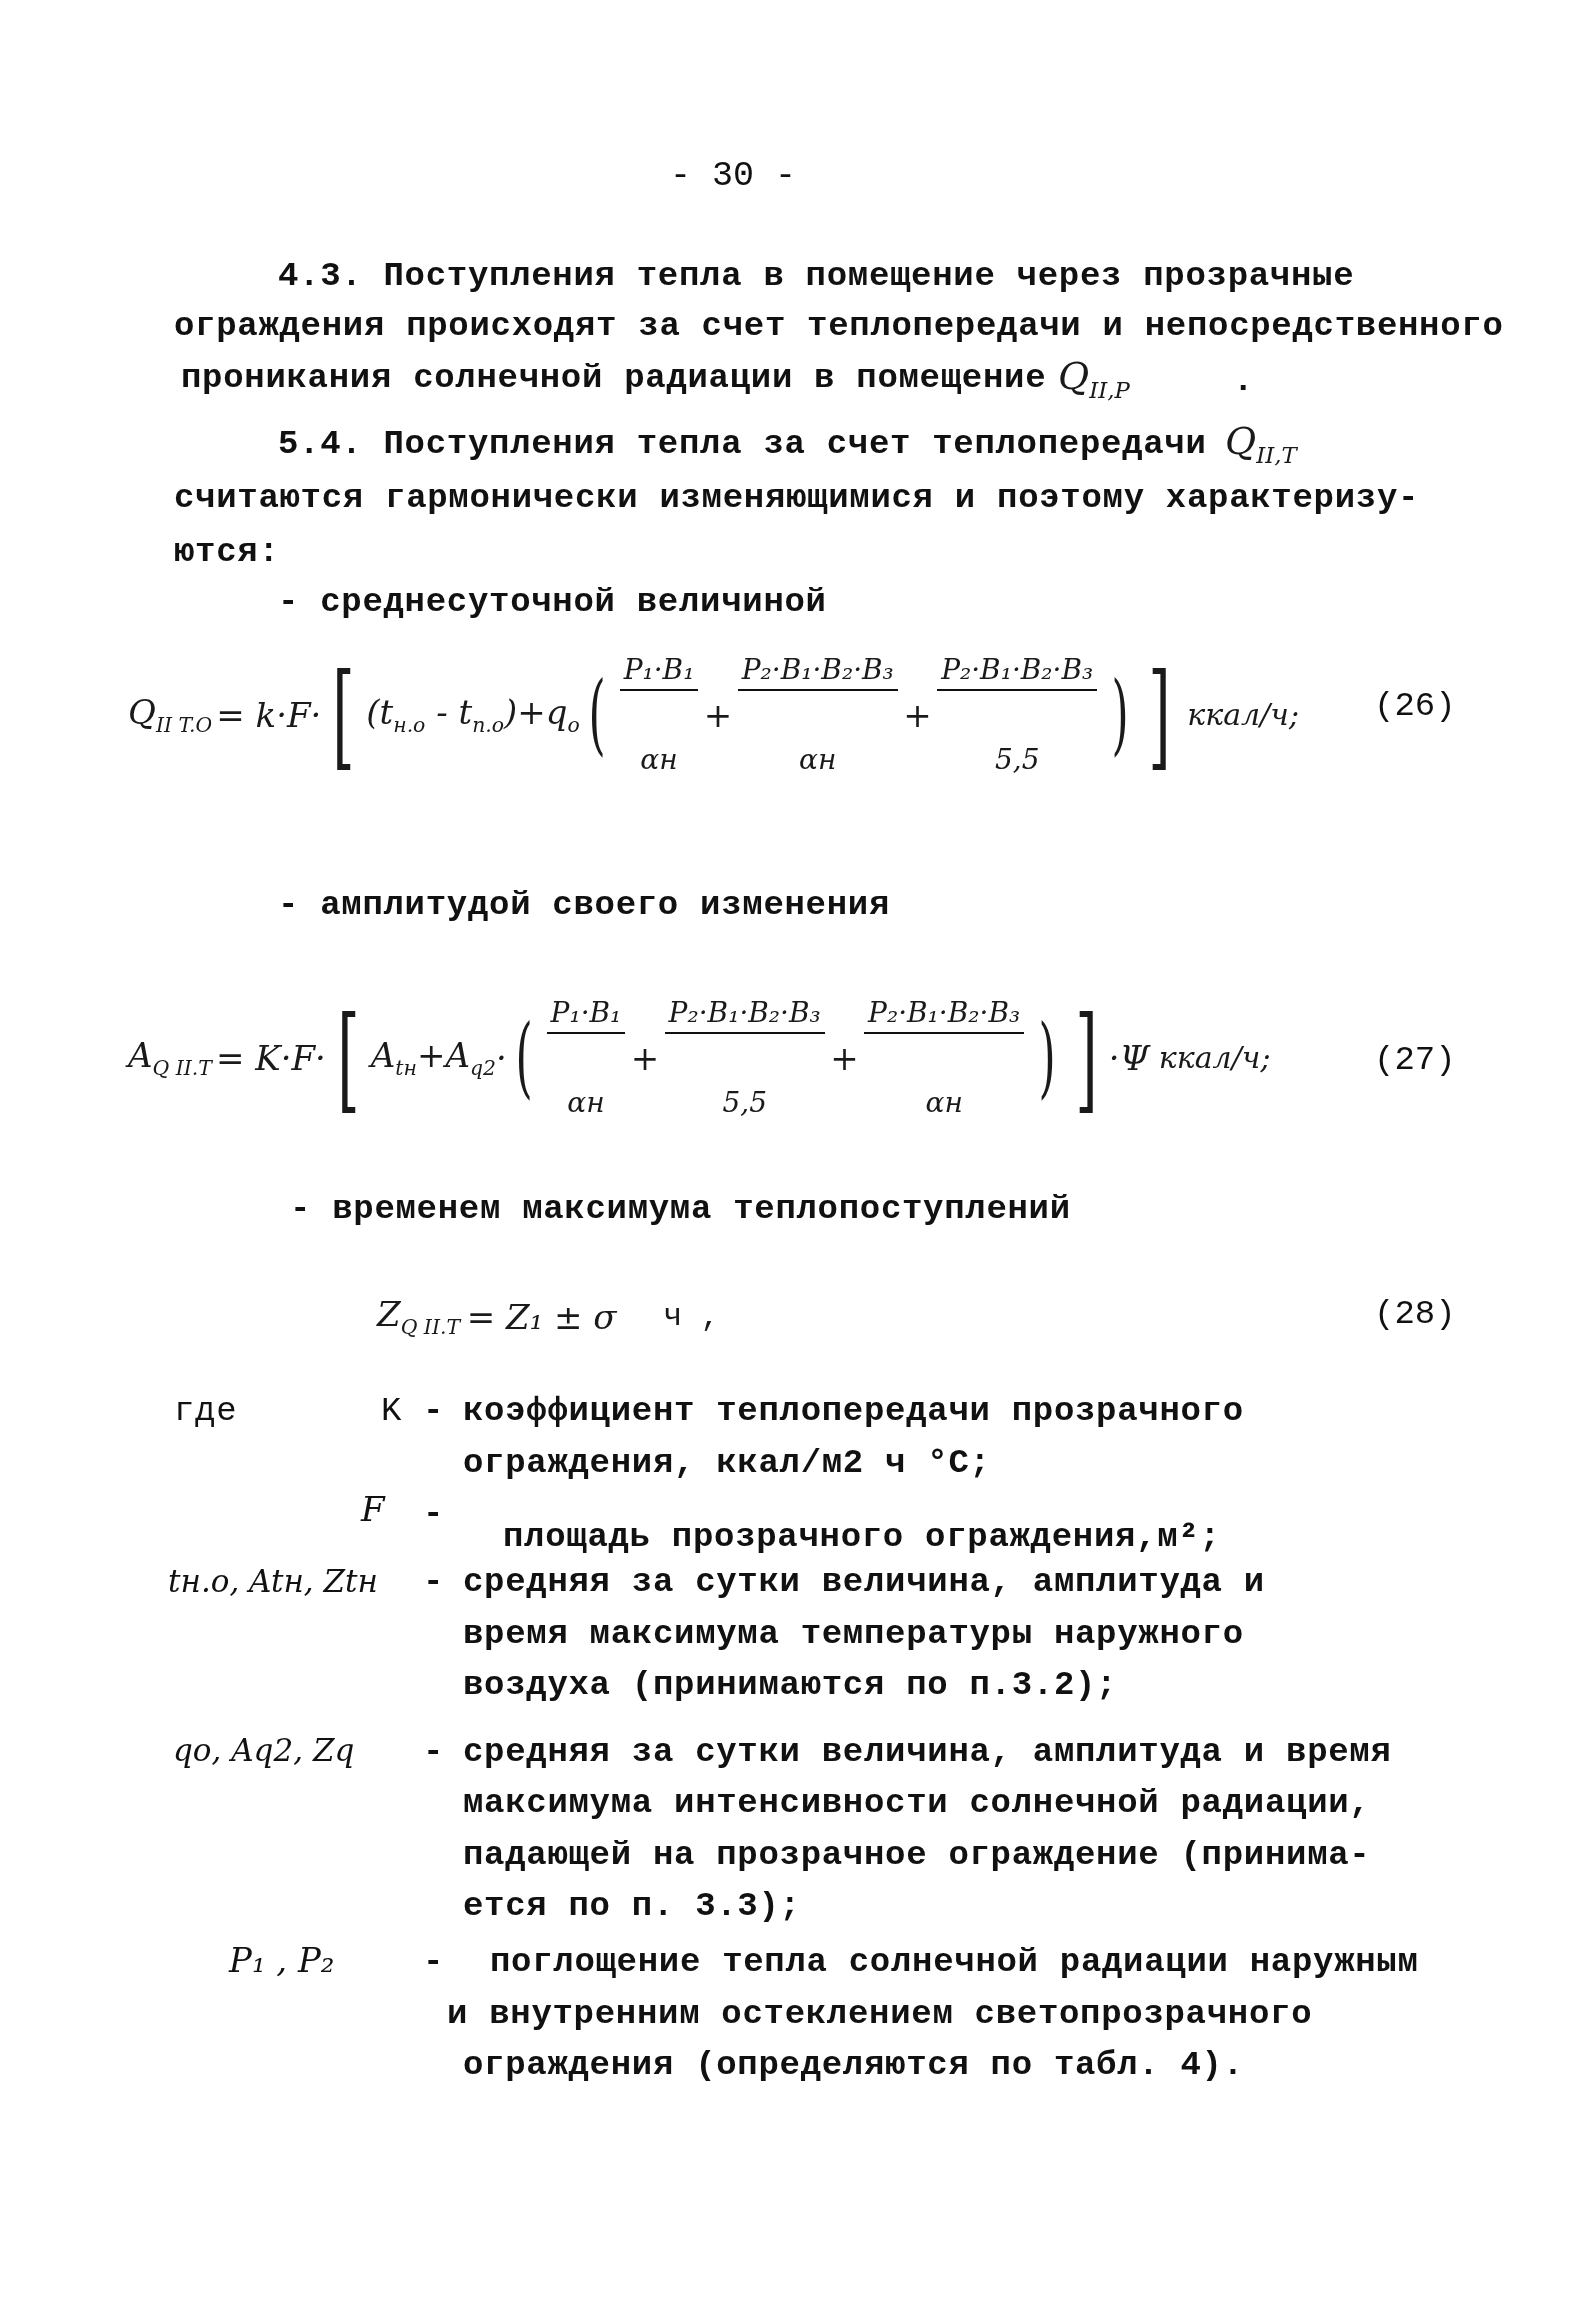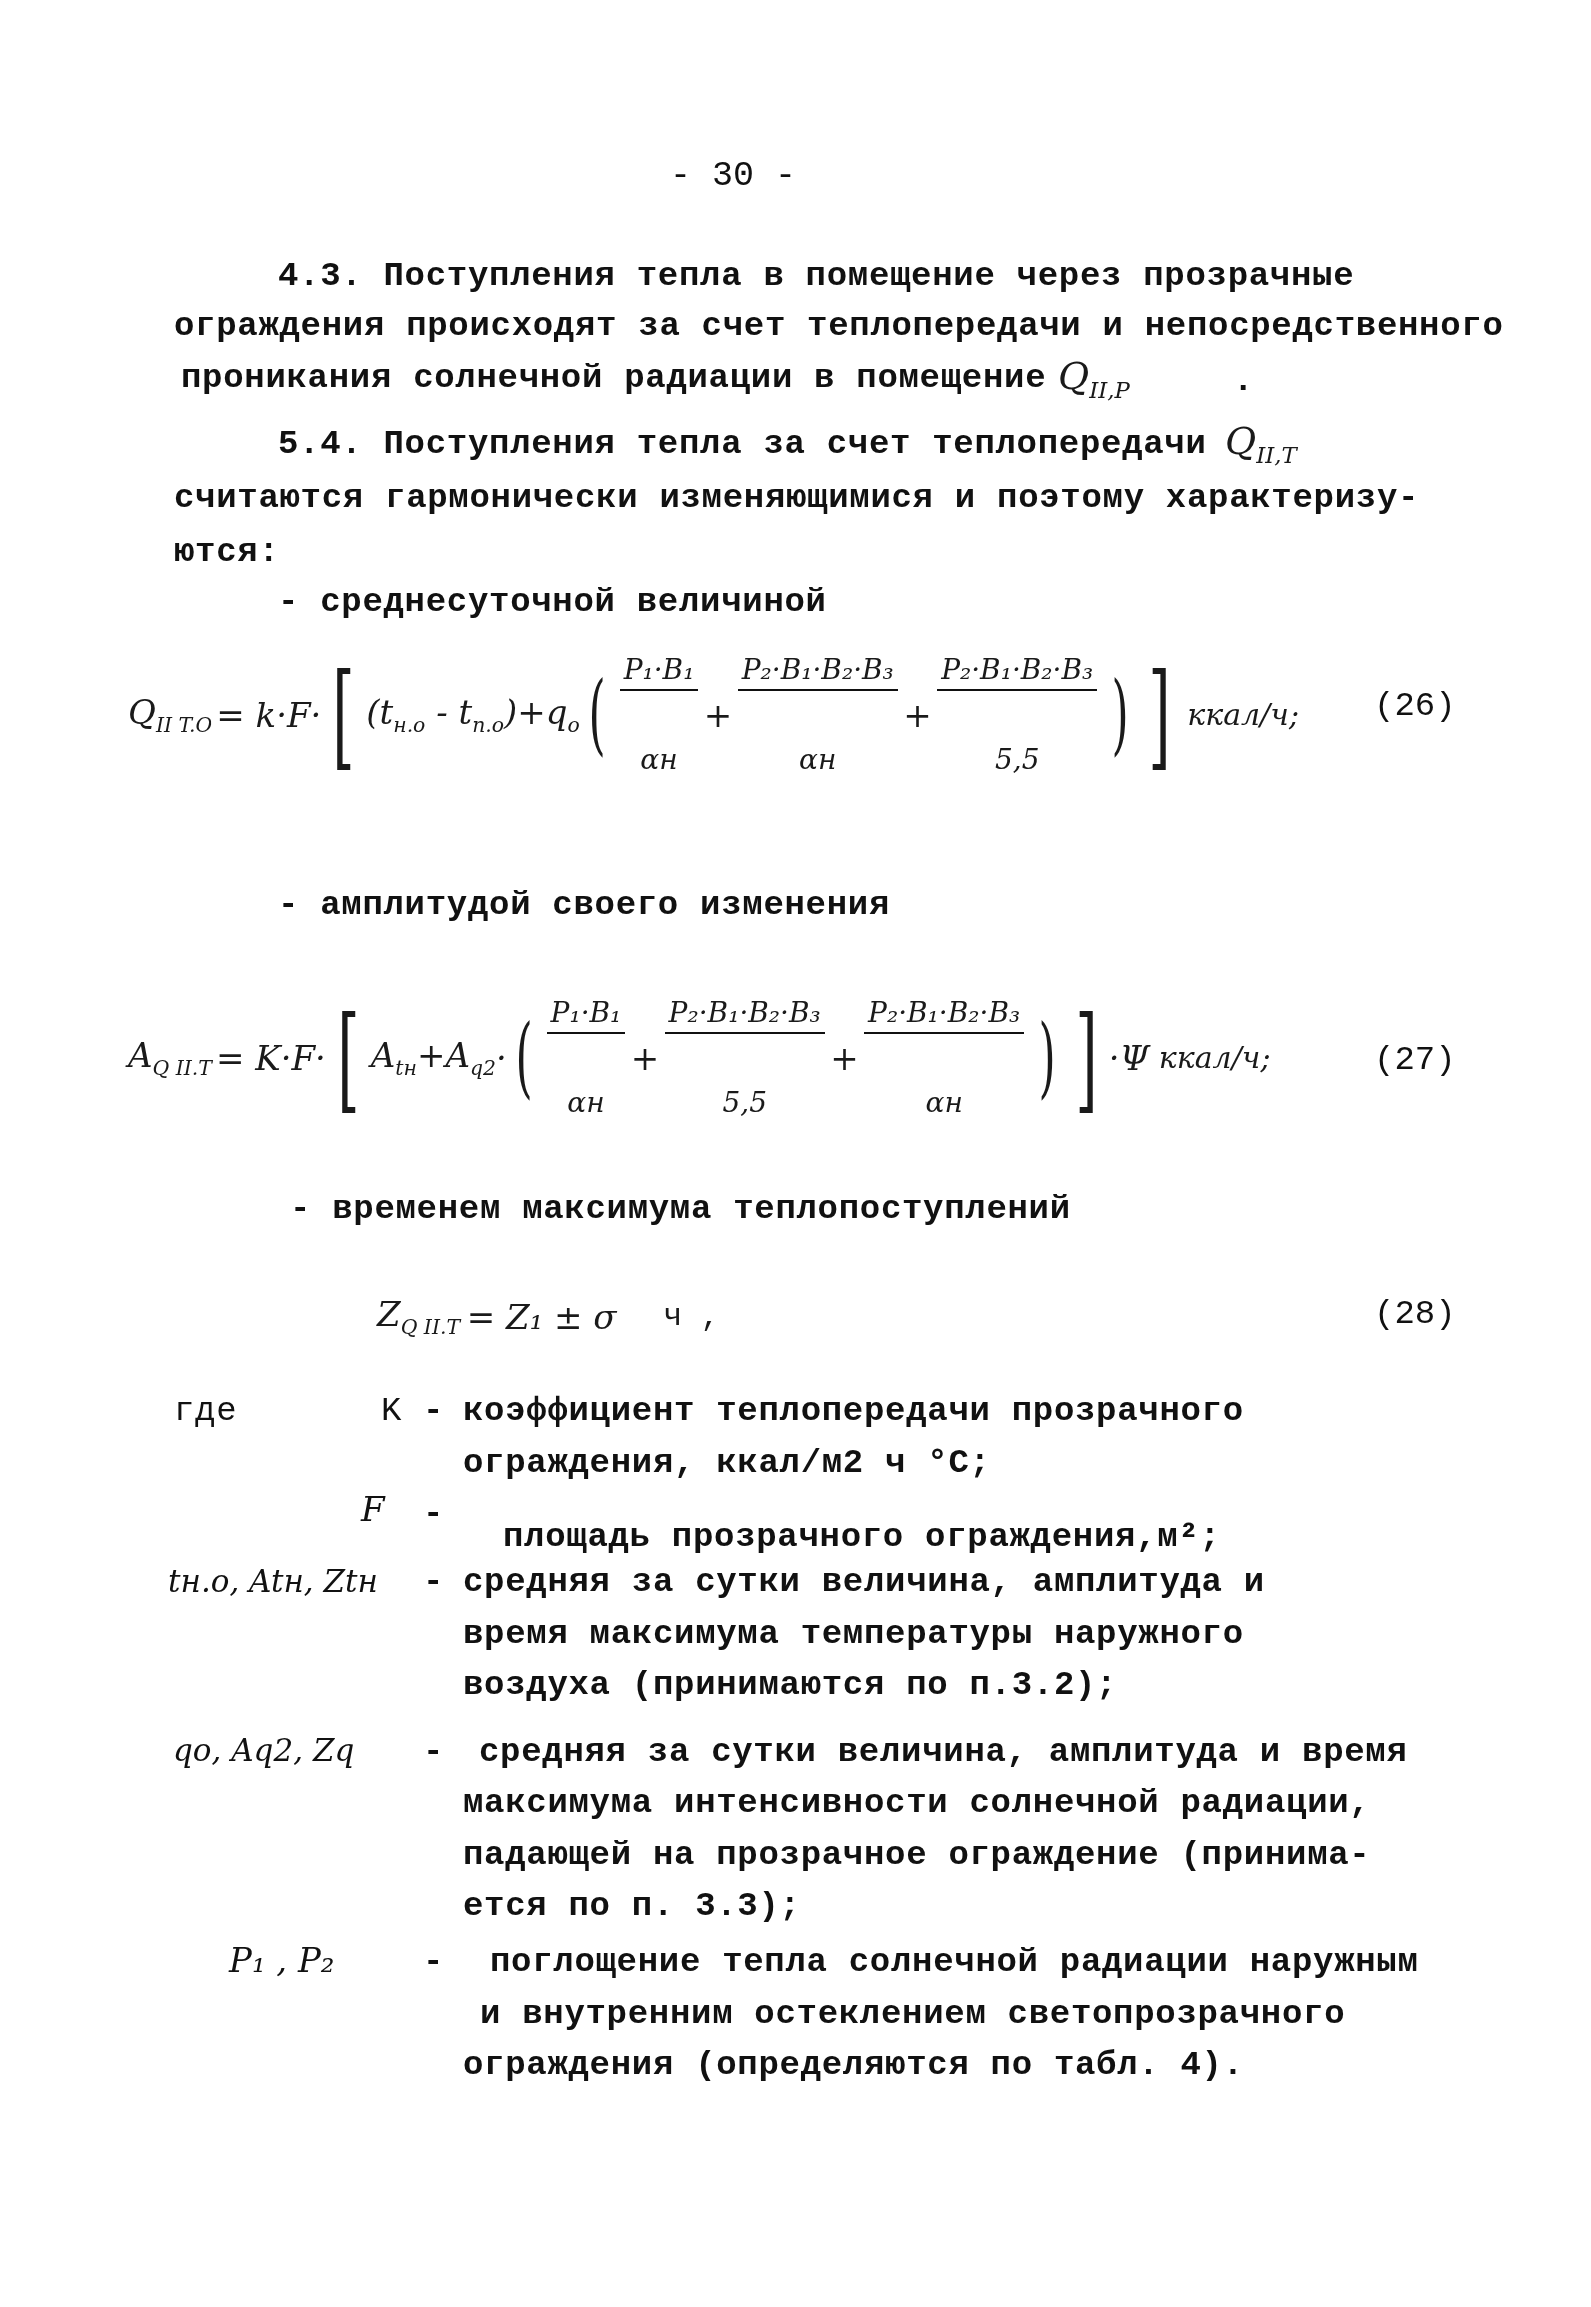--- a/index.html
+++ b/index.html
@@ -118,23 +118,23 @@
 <div class="tw" style="left:463px;top:1520px;margin-left:40px;">площадь прозрачного ограждения,м²;</div>
 
 <div class="def-sym" style="left:168px;top:1563px;font-size:31px;">tн.о, Atн, Ztн</div>
 <div class="tw" style="left:423px;top:1565px;">-</div>
 <div class="tw" style="left:463px;top:1565px;">средняя за сутки величина, амплитуда и</div>
 <div class="tw" style="left:463px;top:1617px;">время максимума температуры наружного</div>
 <div class="tw" style="left:463px;top:1668px;">воздуха  (принимаются по п.3.2);</div>
 
 <div class="def-sym" style="left:173px;top:1732px;font-size:31px;">qо, Aq2, Zq</div>
 <div class="tw" style="left:423px;top:1735px;">-</div>
-<div class="tw" style="left:463px;top:1735px;margin-left:16px;">средняя за сутки величина, амплитуда и время</div>
+<div class="tw" style="left:463px;top:1735px;">средняя за сутки величина, амплитуда и время</div>
 <div class="tw" style="left:463px;top:1786px;">максимума интенсивности солнечной радиации,</div>
 <div class="tw" style="left:463px;top:1838px;">падающей на прозрачное ограждение (принима-</div>
 <div class="tw" style="left:463px;top:1889px;">ется по п. 3.3);</div>
 
 <div class="def-sym" style="left:229px;top:1940px;">P₁ , P₂</div>
 <div class="tw" style="left:423px;top:1945px;">-</div>
 <div class="tw" style="left:490px;top:1945px;">поглощение тепла солнечной радиации наружным</div>
-<div class="tw" style="left:480px;top:1997px;">и внутренним остеклением светопрозрачного</div>
+<div class="tw" style="left:447px;top:1997px;">и внутренним остеклением светопрозрачного</div>
 <div class="tw" style="left:463px;top:2048px;">ограждения (определяются по табл. 4).</div>
 
 
 </body></html>

